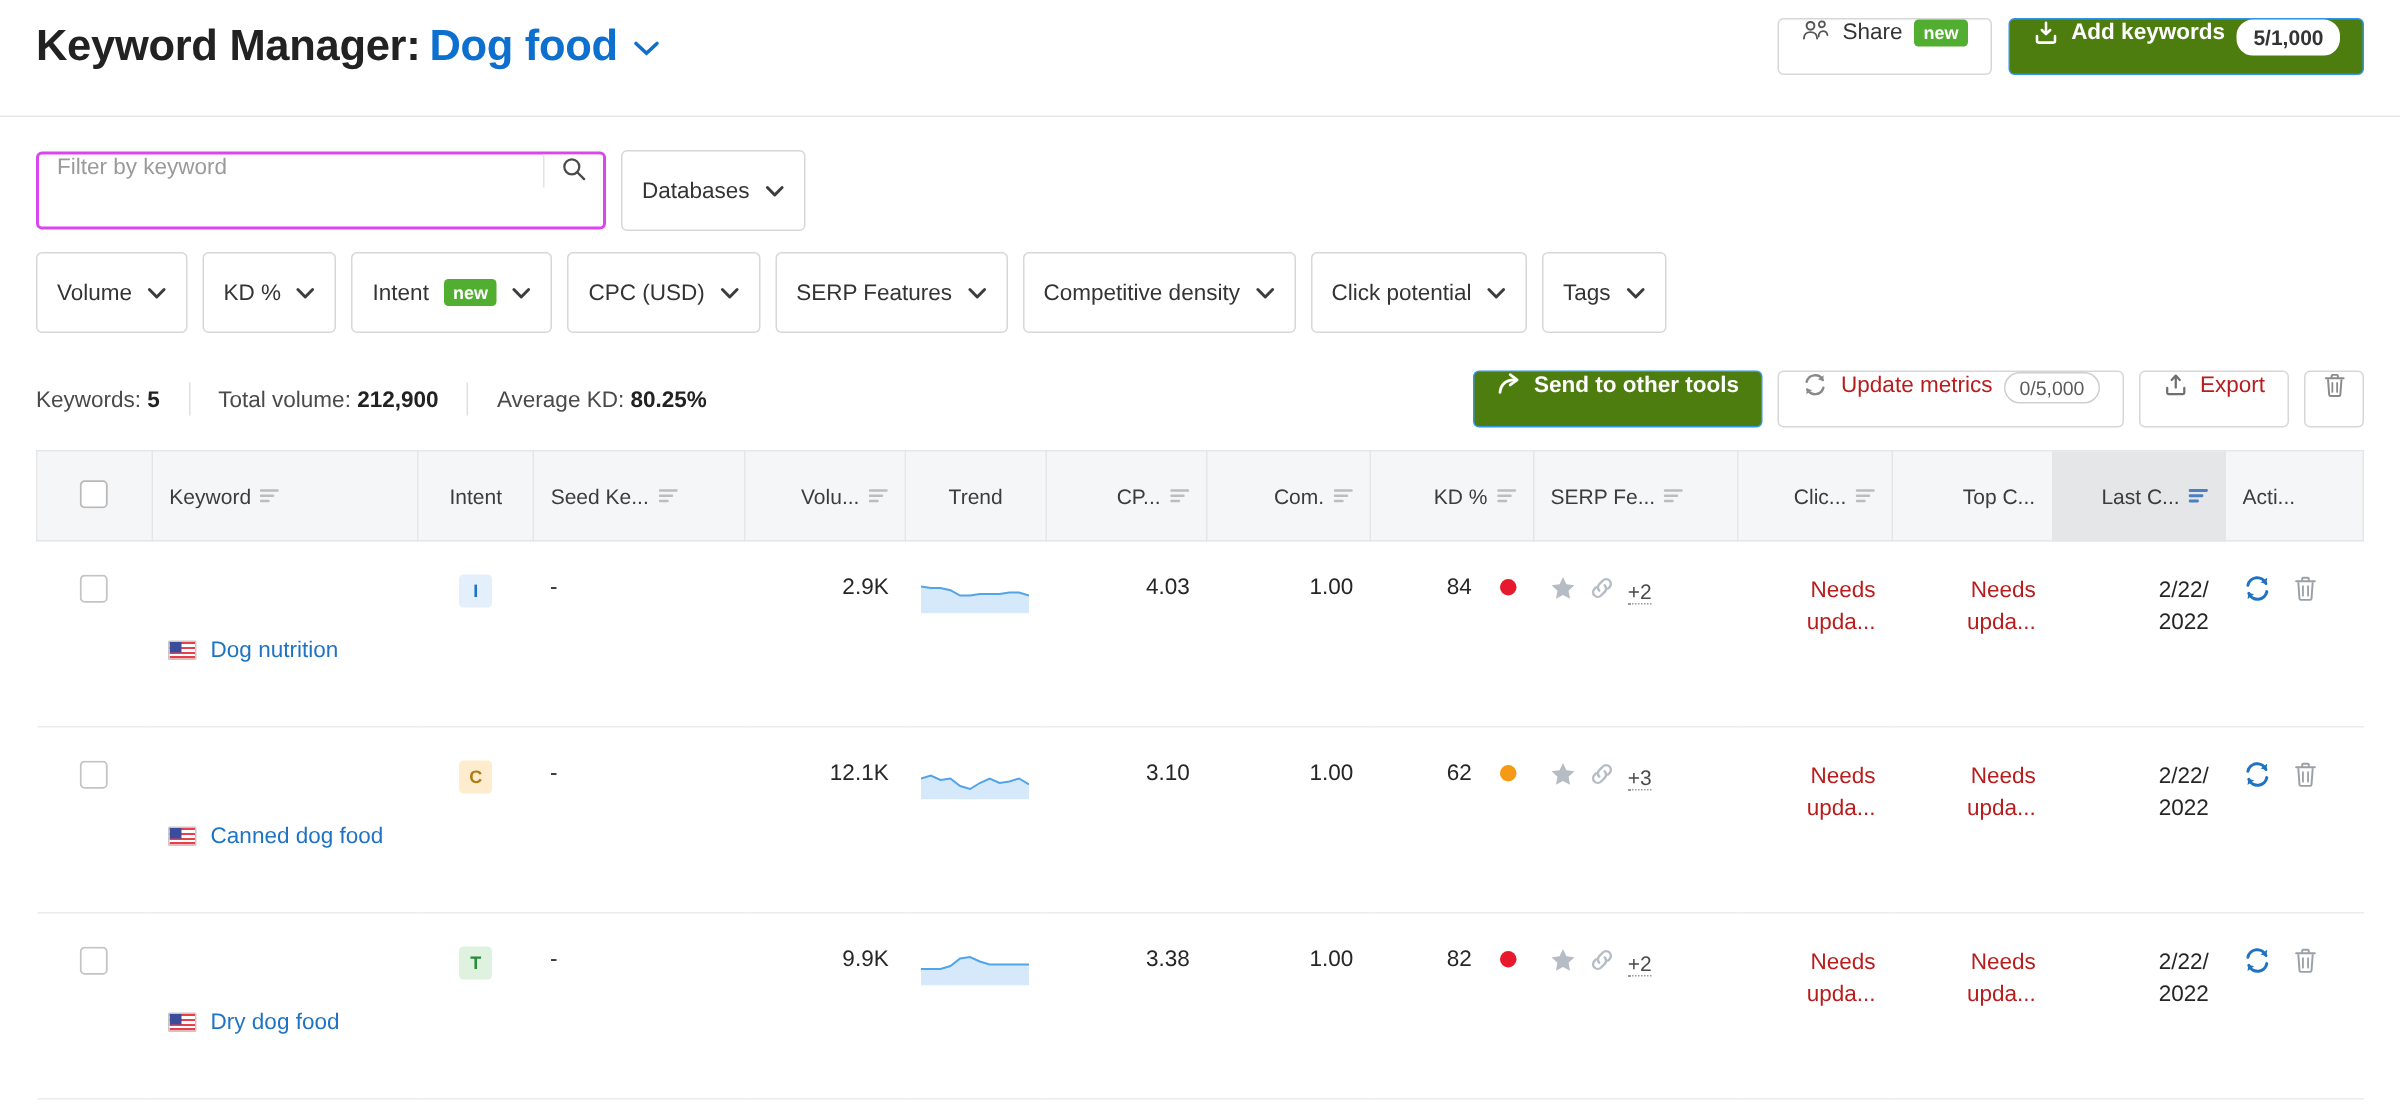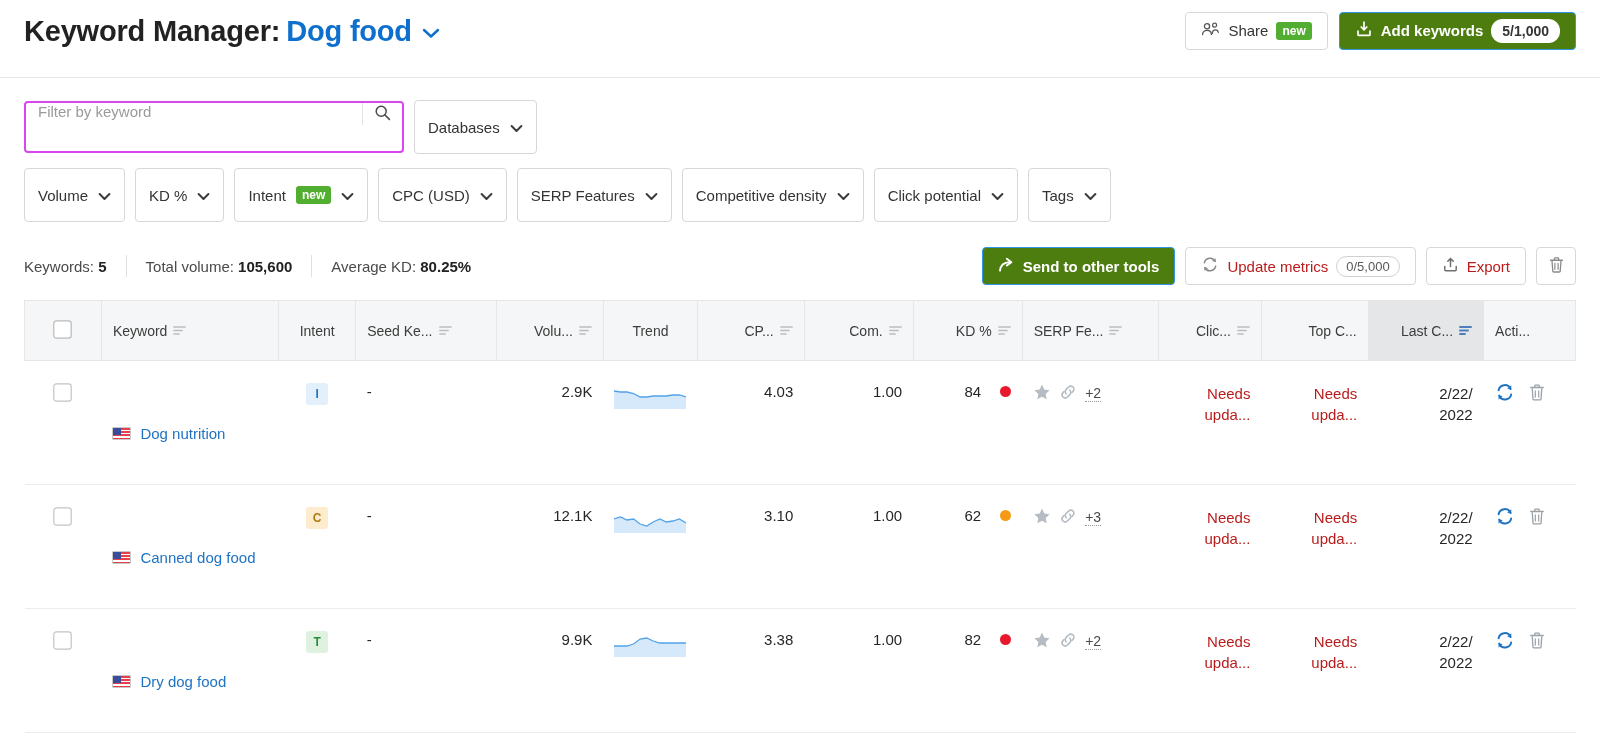--- a/index.html
+++ b/index.html
@@ -28,21 +28,21 @@
     color: #0d6fce; font-weight: 700; margin-left: 6px;
   }
   .title-caret {
     display: inline-block; margin-left: 10px; color: #0d6fce;
     vertical-align: 2px;
   }
   .header-spacer { flex: 1 1 auto; }
   .header-actions { display: flex; align-items: center; gap: 11px; }
 
   .btn {
-    display: inline-flex; align-items: center; gap: 8px;
+    display: inline-flex; align-items: flex-start; gap: 8px;
     height: 38px; padding: 0 15px;
     border: 1px solid #d7d7d7; border-radius: 4px;
     background: #ffffff; color: #343434;
     font-size: 15px; font-family: "Liberation Sans", sans-serif;
     cursor: pointer; white-space: nowrap;
   }
   .btn-primary {
     background: #4d7c0f; border-color: #2f96e8; color: #ffffff; font-weight: 700;
   }
   .badge-new {
@@ -292,21 +292,21 @@
   </div>
 
   <div class="statsbar">
     <div class="stat">
       <span>Keywords:</span>
       <b>5</b>
     </div>
     <div class="stat-div"></div>
     <div class="stat">
       <span>Total volume:</span>
-      <b>105,600</b>
+      <b>212,900</b>
     </div>
     <div class="stat-div"></div>
     <div class="stat">
       <span>Average KD:</span>
       <b>80.25%</b>
     </div>
 
     <div class="stats-spacer"></div>
 
     <div class="tools">

